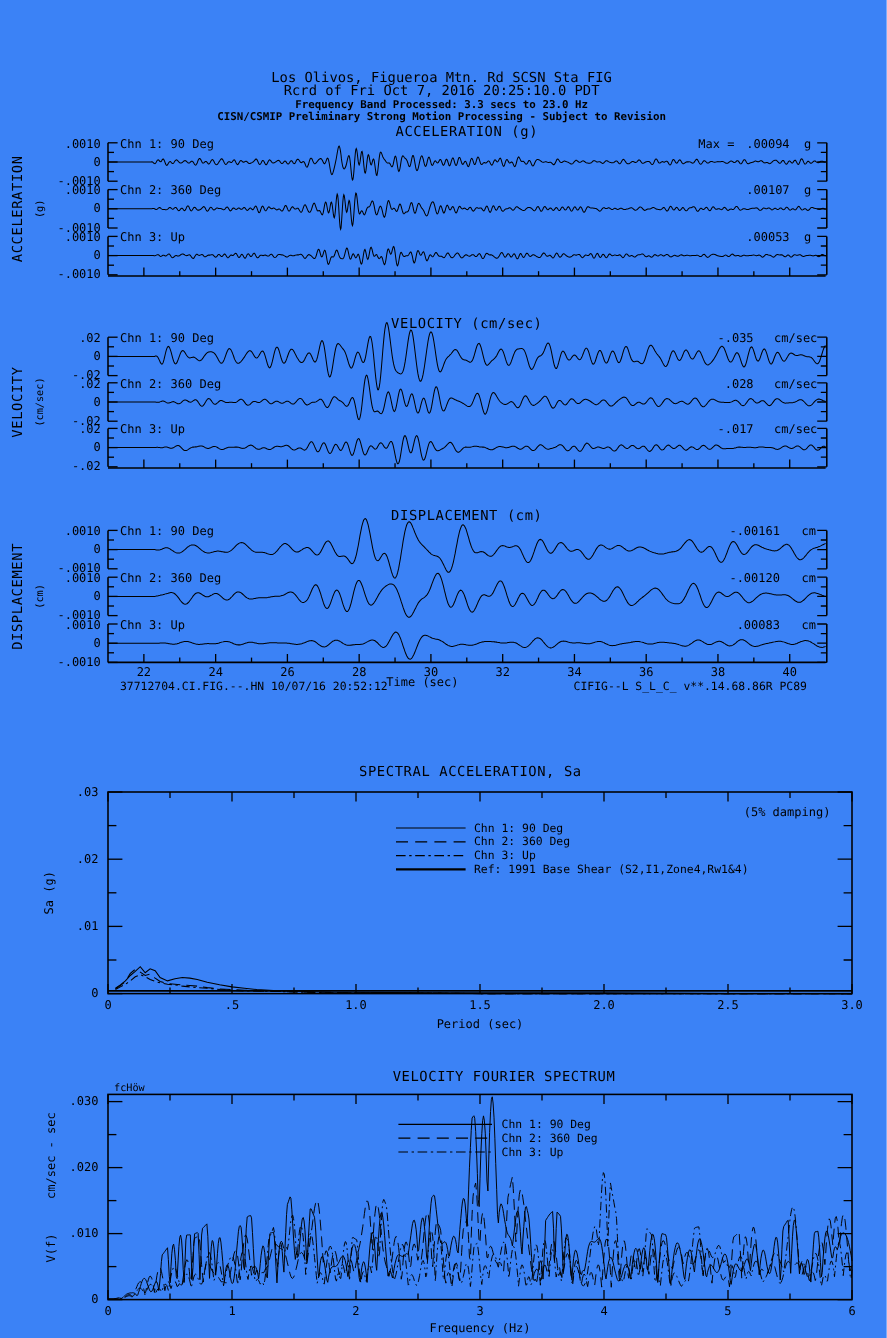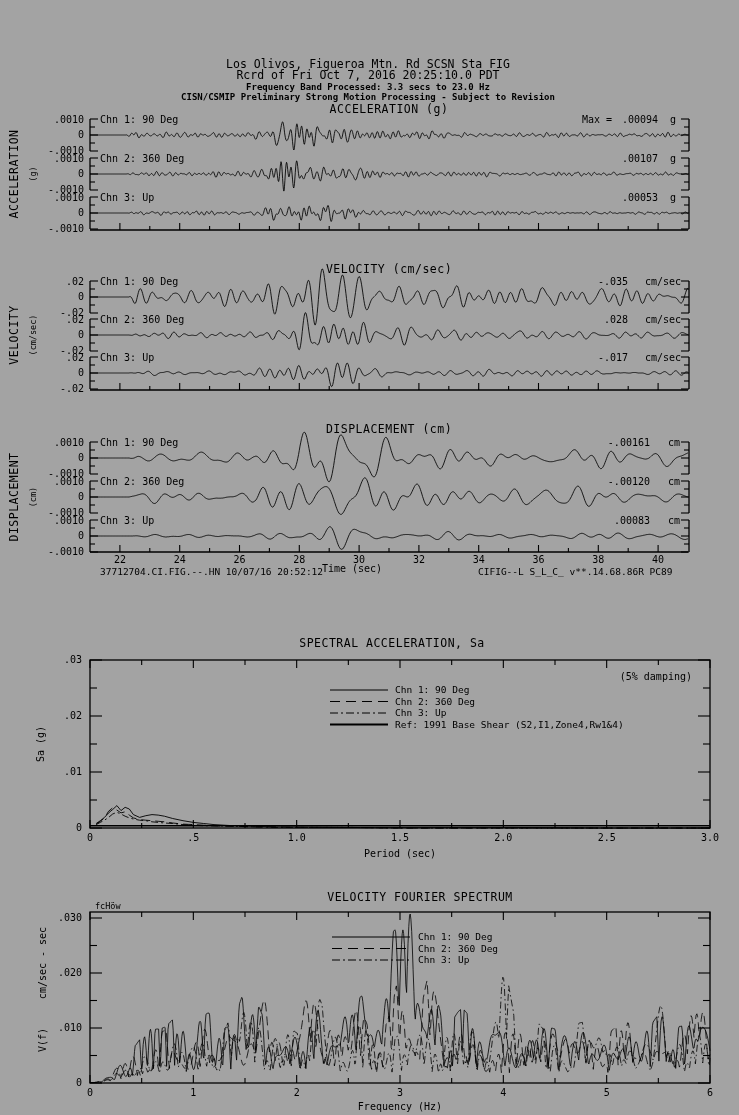--- a/index.html
+++ b/index.html
@@ -1,16 +1,16 @@
 <!DOCTYPE html>
 <html><head>
 <meta charset="utf-8">
 <style>
   html,body{margin:0;padding:0;background:#fff;}
-  .page{position:relative;width:739px;height:1115px;background:#a3a3a3;overflow:hidden;}
+  .page{position:relative;width:739px;height:1115px;background:#3b82f6;overflow:hidden;}
   svg{display:block;}
   text{fill:#000;}
   .t11{font:11.5px "DejaVu Sans Mono", monospace;}
   .t10{font:10px "DejaVu Sans Mono", monospace;}
   .t9b{font:bold 9px "DejaVu Sans Mono", monospace;}
   .t9{font:9.5px "DejaVu Sans Mono", monospace;}
   .t8{font:8.5px "DejaVu Sans Mono", monospace;}
   .ttl{font:11.5px "DejaVu Sans Mono", monospace;letter-spacing:0.5px;}
   .mid{text-anchor:middle;}
   .end{text-anchor:end;}

